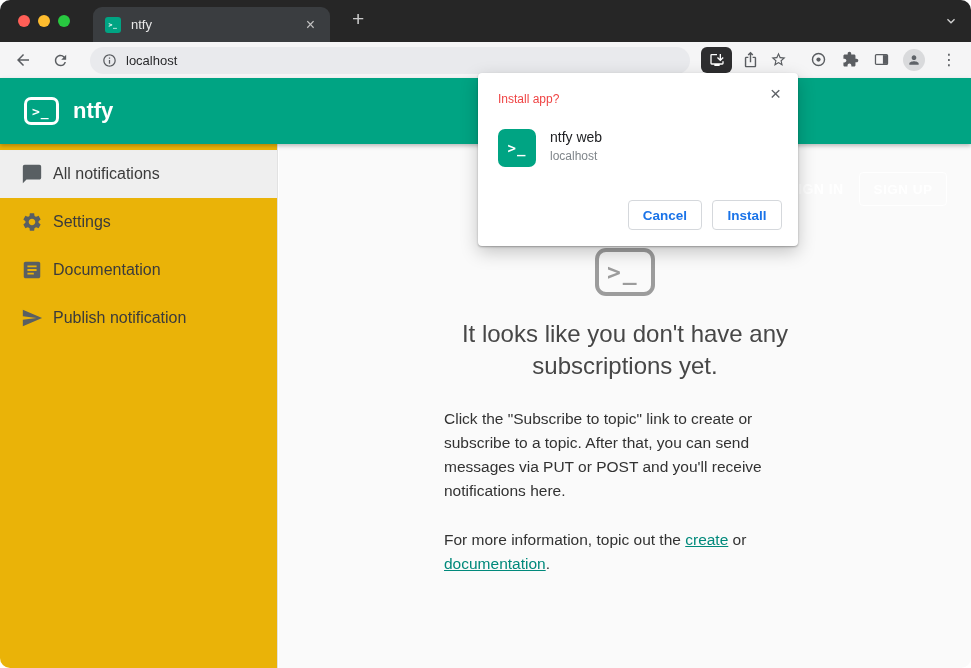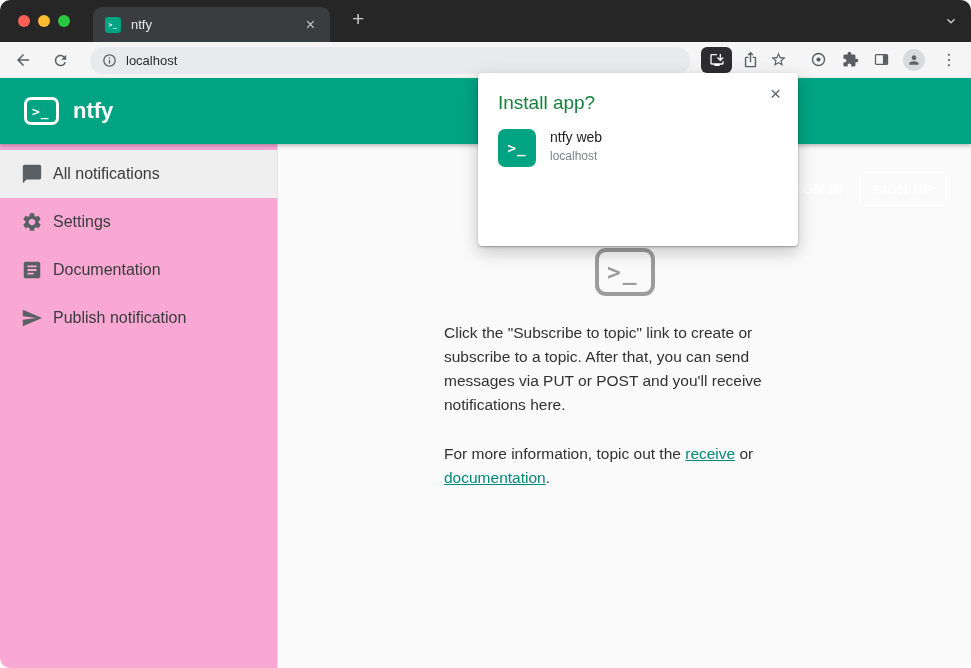--- a/index.html
+++ b/index.html
@@ -31,37 +31,37 @@
   .kebab { position:absolute; left:941px; top:8px; font-size:16px; color:#5a5d61; width:12px; text-align:center; }
 
   
   .app-header { position:absolute; left:0; top:78px; right:0; height:66px; background:var(--teal); display:flex; align-items:center; padding-left:24px; box-shadow:0 2px 4px rgba(0,0,0,.25); z-index:5; }
   .logo-box { width:35px; height:28px; border:3px solid #fff; border-radius:7px; color:#fff; font:bold 13px "DejaVu Sans Mono",monospace; display:flex; align-items:center; padding-left:5px; letter-spacing:1px; }
   .brand { color:#fff; font-size:22px; font-weight:bold; margin-left:14px; }
   .signin { position:absolute; left:780px; top:95px; width:72px; height:32px; color:#fff; font-size:14px; font-weight:bold; letter-spacing:.4px; display:flex; align-items:center; justify-content:center; border-radius:4px; }
   .signup { position:absolute; right:24px; top:94px; width:88px; height:34px; border:1px solid rgba(255,255,255,.9); border-radius:4px; color:#fff; font-size:13.5px; font-weight:bold; letter-spacing:.5px; display:flex; align-items:center; justify-content:center; }
 
   
-  .sidebar { position:absolute; left:0; top:144px; width:278px; bottom:0; background:#f9a8d4; border-right:1px solid #e2e2e2; padding-top:6px; z-index:2; }
+  .sidebar { position:absolute; left:0; top:144px; width:278px; bottom:0; background:#eab308; border-right:1px solid #e2e2e2; padding-top:6px; z-index:2; }
   .side-item { height:48px; display:flex; align-items:center; padding-left:21px; cursor:default; }
   .side-item.selected { background:#efefef; }
   .side-icon { width:22px; height:22px; color:#595f63; flex:0 0 22px; line-height:0; }
   .side-label { margin-left:10px; font-size:16px; color:#3b3b3b; }
 
   
   .main { position:absolute; left:279px; top:144px; right:0; bottom:0; background:#fafafa; }
   .empty { width:362px; margin:0 auto; padding-top:104px; }
   .empty-logo { width:60px; height:48px; border:4px solid #9c9c9c; border-radius:11px; margin:0 auto; color:#9c9c9c; font:bold 23px "DejaVu Sans Mono",monospace; display:flex; align-items:center; padding-left:8px; letter-spacing:2px; }
   .empty-heading { margin-top:22px; font-size:24px; font-weight:400; color:#474747; text-align:center; line-height:32px; }
   .empty-text { margin-top:25px; font-size:15.5px; line-height:24px; color:#323232; }
   .teal-link { color:var(--link); text-decoration:underline; cursor:pointer; }
 
   
   .install-dialog { position:absolute; left:478px; top:73px; width:320px; height:173px; background:#fff; border-radius:4px; box-shadow:0 1px 2px rgba(0,0,0,.3),0 6px 18px rgba(0,0,0,.22); z-index:50; }
-  .dlg-title { position:absolute; left:20px; top:19px; font-size:19px; color:#15803d; }
+  .dlg-title { position:absolute; left:20px; top:19px; font-size:12px; color:#ef4444; }
   .dlg-close { position:absolute; right:11px; top:8px; font-size:19px; color:#5f6368; padding:2px 6px; cursor:default; }
   .dlg-app { position:absolute; left:20px; top:56px; display:flex; align-items:flex-start; }
   .dlg-app-icon { width:38px; height:38px; border-radius:7px; background:var(--teal); color:#fff; font:bold 14px "DejaVu Sans Mono",monospace; display:flex; align-items:center; justify-content:center; letter-spacing:1px; }
   .dlg-app-text { margin-left:14px; }
   .dlg-app-name { font-size:14px; color:#202124; margin-top:0; }
   .dlg-app-origin { font-size:12px; color:#80868b; margin-top:4px; }
   .dlg-buttons { position:absolute; right:16px; bottom:16px; display:flex; gap:10px; }
   .dlg-btn { min-width:70px; height:30px; padding:0 14px; background:#fff; border:1px solid #d5d8dc; border-radius:4px; color:var(--blue); font-size:13.5px; font-weight:bold; font-family:inherit; display:flex; align-items:center; justify-content:center; }
 </style>
 </head>
@@ -191,32 +191,37 @@
       </span>
       <span class="side-label">Publish notification</span>
     </div>
   </div>
 
   <div class="main">
     <div class="empty">
       <div class="empty-logo">
           <span>&gt;_</span>
         </div>
+      <div class="empty-heading">It looks like you don't have any subscriptions yet.</div>
       <p class="empty-text">Click the "Subscribe to topic" link to create or subscribe to a topic. After that, you can send messages via PUT or POST and you'll receive notifications here.</p>
-      <p class="empty-text"><span>For more information, topic out the </span><a class="teal-link">receive</a><span> or </span><a class="teal-link">documentation</a><span>.</span></p>
+      <p class="empty-text"><span>For more information, topic out the </span><a class="teal-link">create</a><span> or </span><a class="teal-link">documentation</a><span>.</span></p>
     </div>
   </div>
 
   <div class="install-dialog">
     <div class="dlg-title">Install app?</div>
     <span class="dlg-close">×</span>
     <div class="dlg-app">
       <span class="dlg-app-icon">
           <span>&gt;_</span>
         </span>
       <span class="dlg-app-text">
         <div class="dlg-app-name">ntfy web</div>
         <div class="dlg-app-origin">localhost</div>
       </span>
     </div>
+    <div class="dlg-buttons">
+      <button class="dlg-btn">Cancel</button>
+      <button class="dlg-btn">Install</button>
+    </div>
   </div>
 
 </div>
 
 </body></html>

